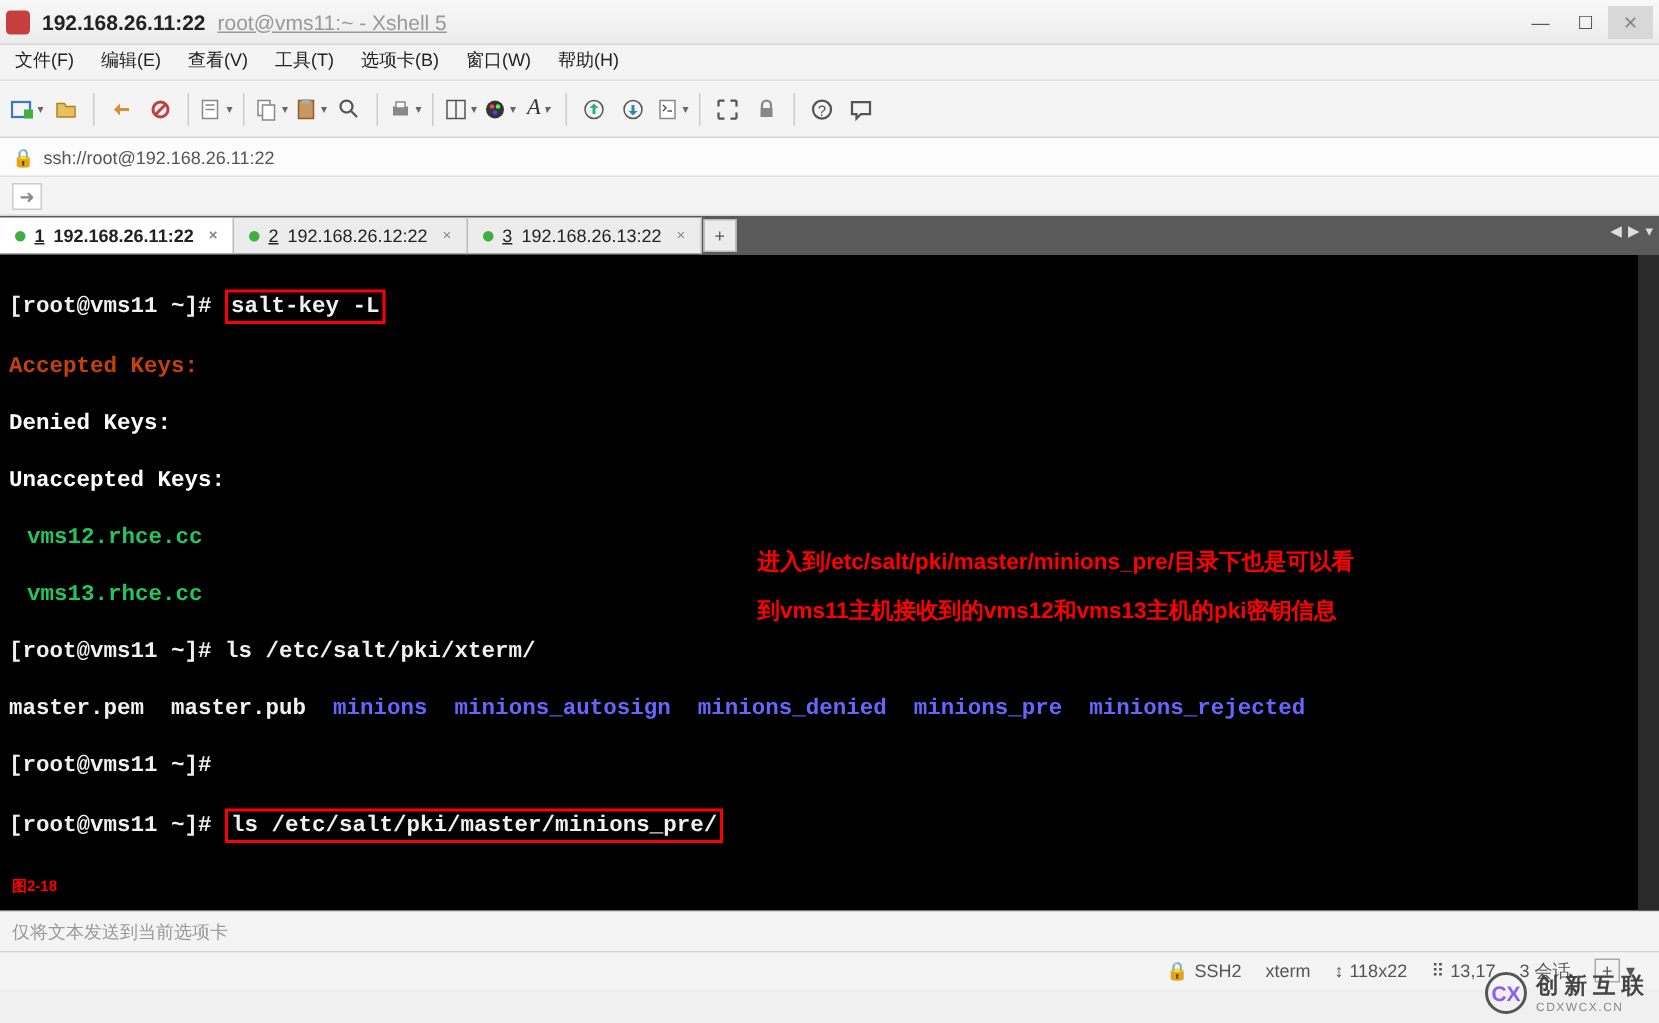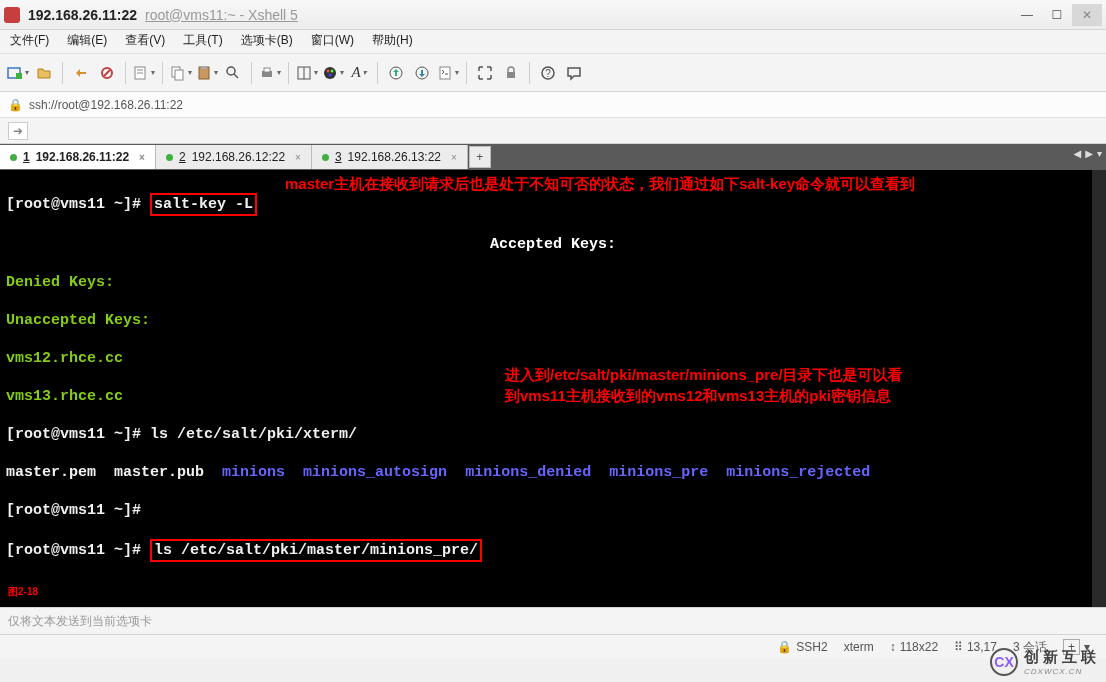--- a/index.html
+++ b/index.html
@@ -23,36 +23,36 @@
 .tabbar { height: 26px; background: #5a5a5a; display: flex; align-items: center; position: relative; }
 .tab { height: 24px; display: flex; align-items: center; padding: 0 10px; font-size: 12px; color: #222; background: #ececec; border-right: 1px solid #bbb; gap: 6px; }
 .tab.active { background: #fff; font-weight: bold; }
 .tab .dot { width: 7px; height: 7px; border-radius: 50%; background: #3fb03f; }
 .tab .num { text-decoration: underline; }
 .tab .close-x { color: #888; margin-left: 4px; font-size: 10px; }
 .tab-add { width: 22px; height: 22px; background: #ececec; display: flex; align-items: center; justify-content: center; color: #555; margin-left: 1px; border: 1px solid #bbb; }
 .tab-nav { position: absolute; right: 4px; top: 4px; display: flex; gap: 4px; color: #ddd; font-size: 10px; }
 .terminal { background: #000; color: #fff; font-family: "Courier New", monospace; font-size: 15px; font-weight: bold; padding: 4px 6px; height: 437px; position: relative; white-space: pre; line-height: 19px; overflow: hidden; }
 .c-cyan { color: #00ffff; }
-.c-green { color: #ffffff; text-align: center; }
-.c-magenta { color: #84cc16; }
-.c-red { color: #84cc16; }
+.c-green { color: #c2410c; }
+.c-magenta { color: #ffffff; }
+.c-red { color: #22c55e; margin-left: 12px; }
 .c-blue { color: #6666ff; }
 .c-white { color: #f0f0f0; }
 .hl-red-box { border: 2px solid #ff0000; display: inline-block; padding: 0 2px; }
 .annotation { color: #ff0000; font-family: "Microsoft YaHei", sans-serif; font-size: 15px; font-weight: bold; position: absolute; }
 .fig-label { position: absolute; left: 8px; bottom: 6px; color: #ff0000; font-family: "Microsoft YaHei", sans-serif; font-weight: bold; font-size: 10px; }
 .sendbar { height: 28px; background: #f4f4f4; border-top: 1px solid #d4d4d4; border-bottom: 1px solid #d4d4d4; display: flex; align-items: center; padding: 0 8px; color: #999; }
 .statusbar { height: 24px; background: #f4f4f4; display: flex; align-items: center; padding: 0 8px; color: #555; font-size: 12px; }
 .statusbar .spacer { flex: 1; }
 .statusbar .seg { margin: 0 8px; display: flex; align-items: center; gap: 4px; }
 .watermark { position: absolute; right: 6px; bottom: 6px; display: flex; align-items: center; gap: 6px; color: #888; font-size: 20px; }
 .watermark .logo { border: 2px solid #555; border-radius: 50%; width: 28px; height: 28px; display: flex; align-items: center; justify-content: center; font-weight: bold; color: #8b5cf6; font-size: 14px; }
 .watermark .txt .cn { font-size: 15px; color: #444; letter-spacing: 4px; font-weight: bold; }
-.watermark .txt .en { font-size: 8px; color: #888; letter-spacing: 1px; font-style: italic; }
+.watermark .txt .en { font-size: 8px; color: #888; letter-spacing: 1px; }
 .scroll-ind { position: absolute; right: 0; top: 0; width: 14px; height: 100%; background: #2a2a2a; }
 </style>
 </head>
 <body>
 
 <div class="titlebar">
   <div class="app-icon"></div>
   <span class="title">192.168.26.11:22</span>
   <span class="subtitle">root@vms11:~ - Xshell 5</span>
   <div class="win-controls">
@@ -234,23 +234,22 @@
 <div class="c-magenta">Unaccepted Keys:</div>
 <div class="c-red">vms12.rhce.cc</div>
 <div class="c-red">vms13.rhce.cc</div>
 <div><span class="c-white">[root@vms11 ~]#</span><span class="c-white"> </span><span class="c-white">ls /etc/salt/pki/xterm/</span></div>
 <div><span class="c-white">master.pem  master.pub  </span><span class="c-blue">minions</span><span class="c-white">  </span><span class="c-blue">minions_autosign</span><span class="c-white">  </span><span class="c-blue">minions_denied</span><span class="c-white">  </span><span class="c-blue">minions_pre</span><span class="c-white">  </span><span class="c-blue">minions_rejected</span></div>
 <div class="c-white">[root@vms11 ~]#</div>
 <div><span class="c-white">[root@vms11 ~]#</span><span class="c-white"> </span><span class="hl-red-box c-white">ls /etc/salt/pki/master/minions_pre/</span></div>
 
 
 
-<div class="annotation" style="left:285px; top:4px;">master主机在接收到请求后也是处于不知可否的状态，我们通过如下salt-key命令就可以查看到</div>
 <div class="annotation" style="left:505px; top:195px;">进入到/etc/salt/pki/master/minions_pre/目录下也是可以看</div>
-<div class="annotation" style="left:505px; top:216px;text-align:center;">到vms11主机接收到的vms12和vms13主机的pki密钥信息</div>
+<div class="annotation" style="left:505px; top:228px;text-align:center;">到vms11主机接收到的vms12和vms13主机的pki密钥信息</div>
 <div class="fig-label">图2-18</div>
 <div class="scroll-ind"></div>
 </div>
 
 <div class="sendbar">
   <span>仅将文本发送到当前选项卡</span>
 </div>
 
 <div class="statusbar">
   <div class="spacer"></div>

